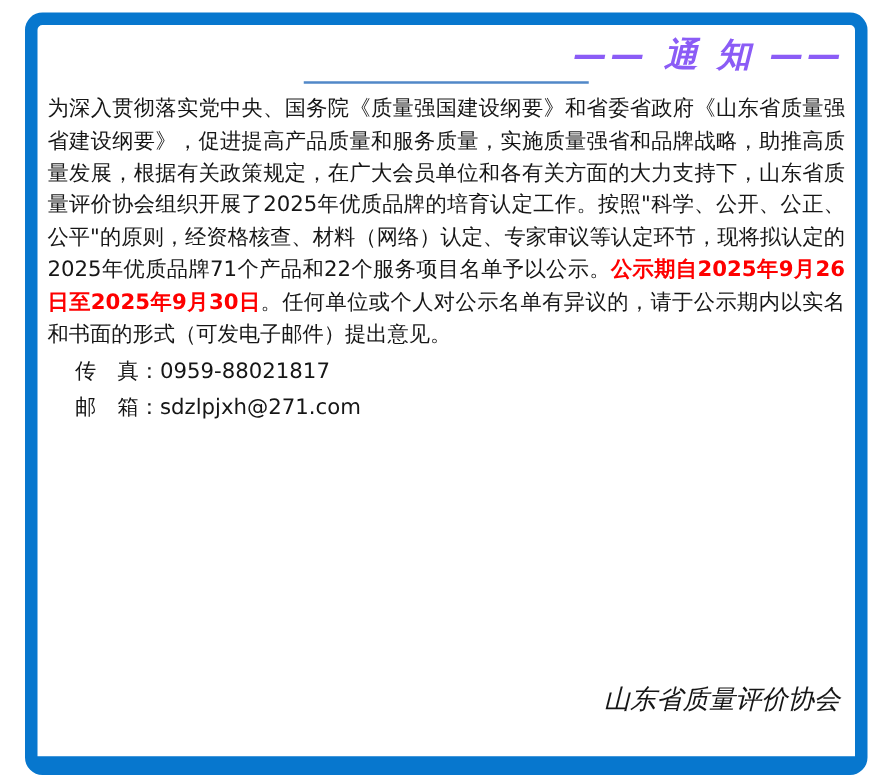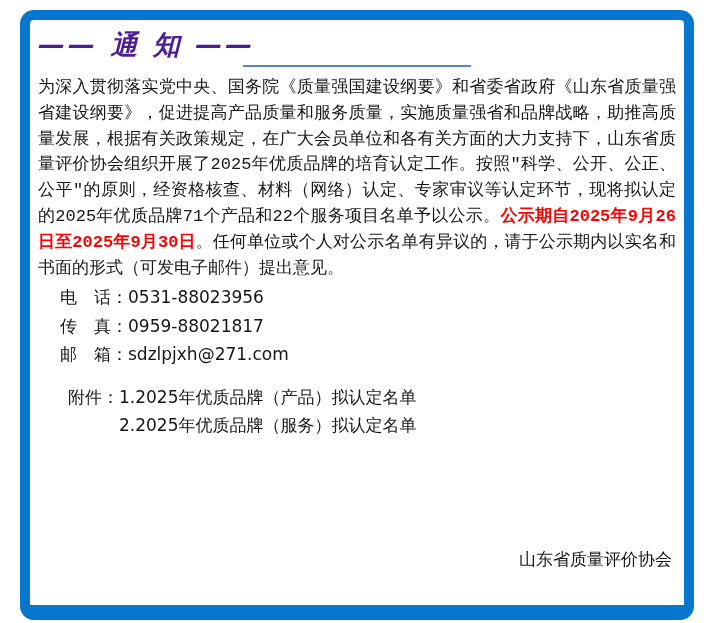--- a/index.html
+++ b/index.html
@@ -17,85 +17,80 @@
     border-width: 10px 10px 15px 10px;
     border-radius: 14px;
     background: #ffffff;
   }
   .content {
     position: relative;
     width: 100%; height: 100%;
     padding: 10px 8px 0 8px;
   }
   .title {
-    text-align: left;
-    color: #4c1d95;
+    text-align: right;
+    color: #8b5cf6;
     font-size: 27px;
     line-height: 30px;
     font-weight: bold;
     font-style: italic;
     letter-spacing: 3px;
     white-space: nowrap;
   }
   .title-underline {
     width: 228px; height: 2px;
     background: #5188c8;
     margin: 5px auto 8px auto;
   }
   .notice-body {
     font-size: 17px;
     line-height: 25.8px;
     color: #161616;
     text-align: justify;
-    font-family: Liberation Mono, monospace;
   }
   .hl { color: #fe0000; font-weight: bold; }
   .contacts {
     margin: 2px 0 0 22px;
     font-size: 17px;
     line-height: 28.2px;
     color: #161616;
   }
   .contact-row { white-space: pre; }
   .attachments {
     margin: 15px 0 0 30px;
     font-size: 17px;
     line-height: 28.5px;
     color: #161616;
   }
   .att-indent { padding-left: 3em; }
   .signature {
     position: absolute;
     right: 12px; top: 524px;
     text-align: right;
-    font-size: 17px;
+    font-size: 21px;
     line-height: 31px;
     color: #161616;
+    font-style: italic;
   }
 </style>
 </head>
 <body>
 
 <div class="frame">
   <div class="content">
 
     <h1 class="title">—— 通 知 ——</h1>
     <div class="title-underline"></div>
 
     <p class="notice-body"><span>为深入贯彻落实党中央、国务院《质量强国建设纲要》和省委省政府《山东省质量强省建设纲要》，促进提高产品质量和服务质量，实施质量强省和品牌战略，助推高质量发展，根据有关政策规定，在广大会员单位和各有关方面的大力支持下，山东省质量评价协会组织开展了2025年优质品牌的培育认定工作。按照"科学、公开、公正、公平"的原则，经资格核查、材料（网络）认定、专家审议等认定环节，现将拟认定的2025年优质品牌71个产品和22个服务项目名单予以公示。</span><span class="hl">公示期自2025年9月26日至2025年9月30日</span><span>。任何单位或个人对公示名单有异议的，请于公示期内以实名和书面的形式（可发电子邮件）提出意见。</span></p>
 
     <div class="contacts">
-      <div class="contact-row"><span>电　话：</span><span>0531-88023956</span></div>
       <div class="contact-row"><span>传　真：</span><span>0959-88021817</span></div>
       <div class="contact-row"><span>邮　箱：</span><span>sdzlpjxh@271.com</span></div>
     </div>
 
-    <div class="attachments">
-      <div class="att-row"><span>附件：</span><span>1.2025年优质品牌（产品）拟认定名单</span></div>
-      <div class="att-row att-indent"><span>2.2025年优质品牌（服务）拟认定名单</span></div>
-    </div>
 
     <div class="signature">
       <div>山东省质量评价协会</div>
     </div>
 
   </div>
 </div>
 
 </body></html>

